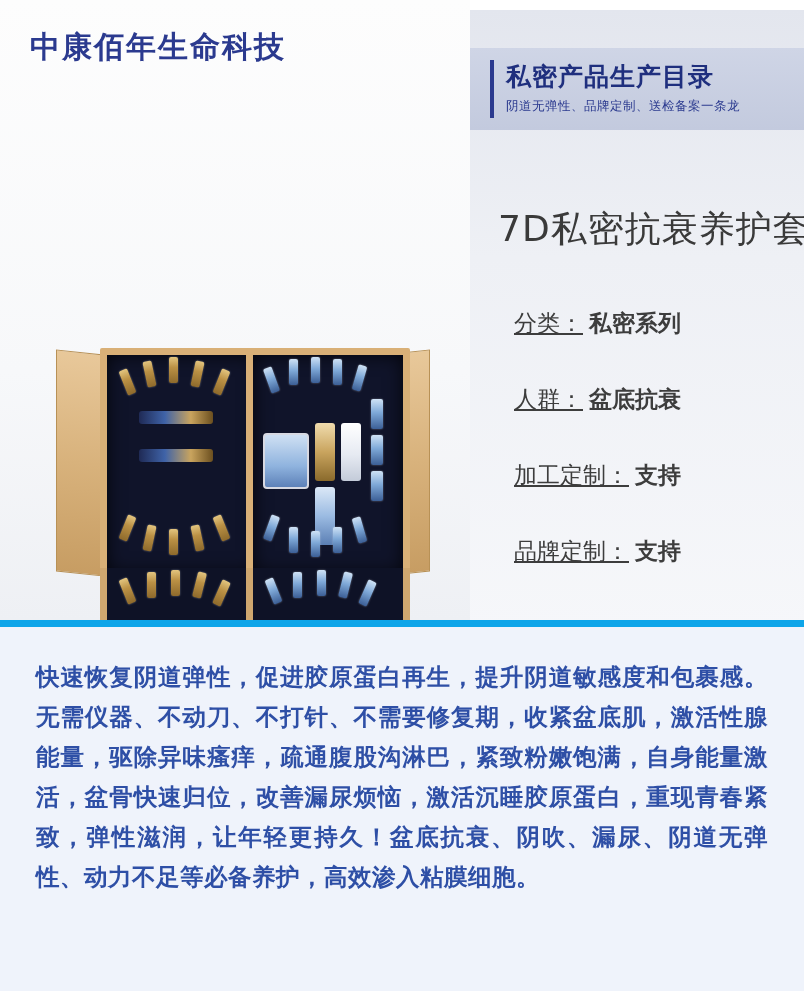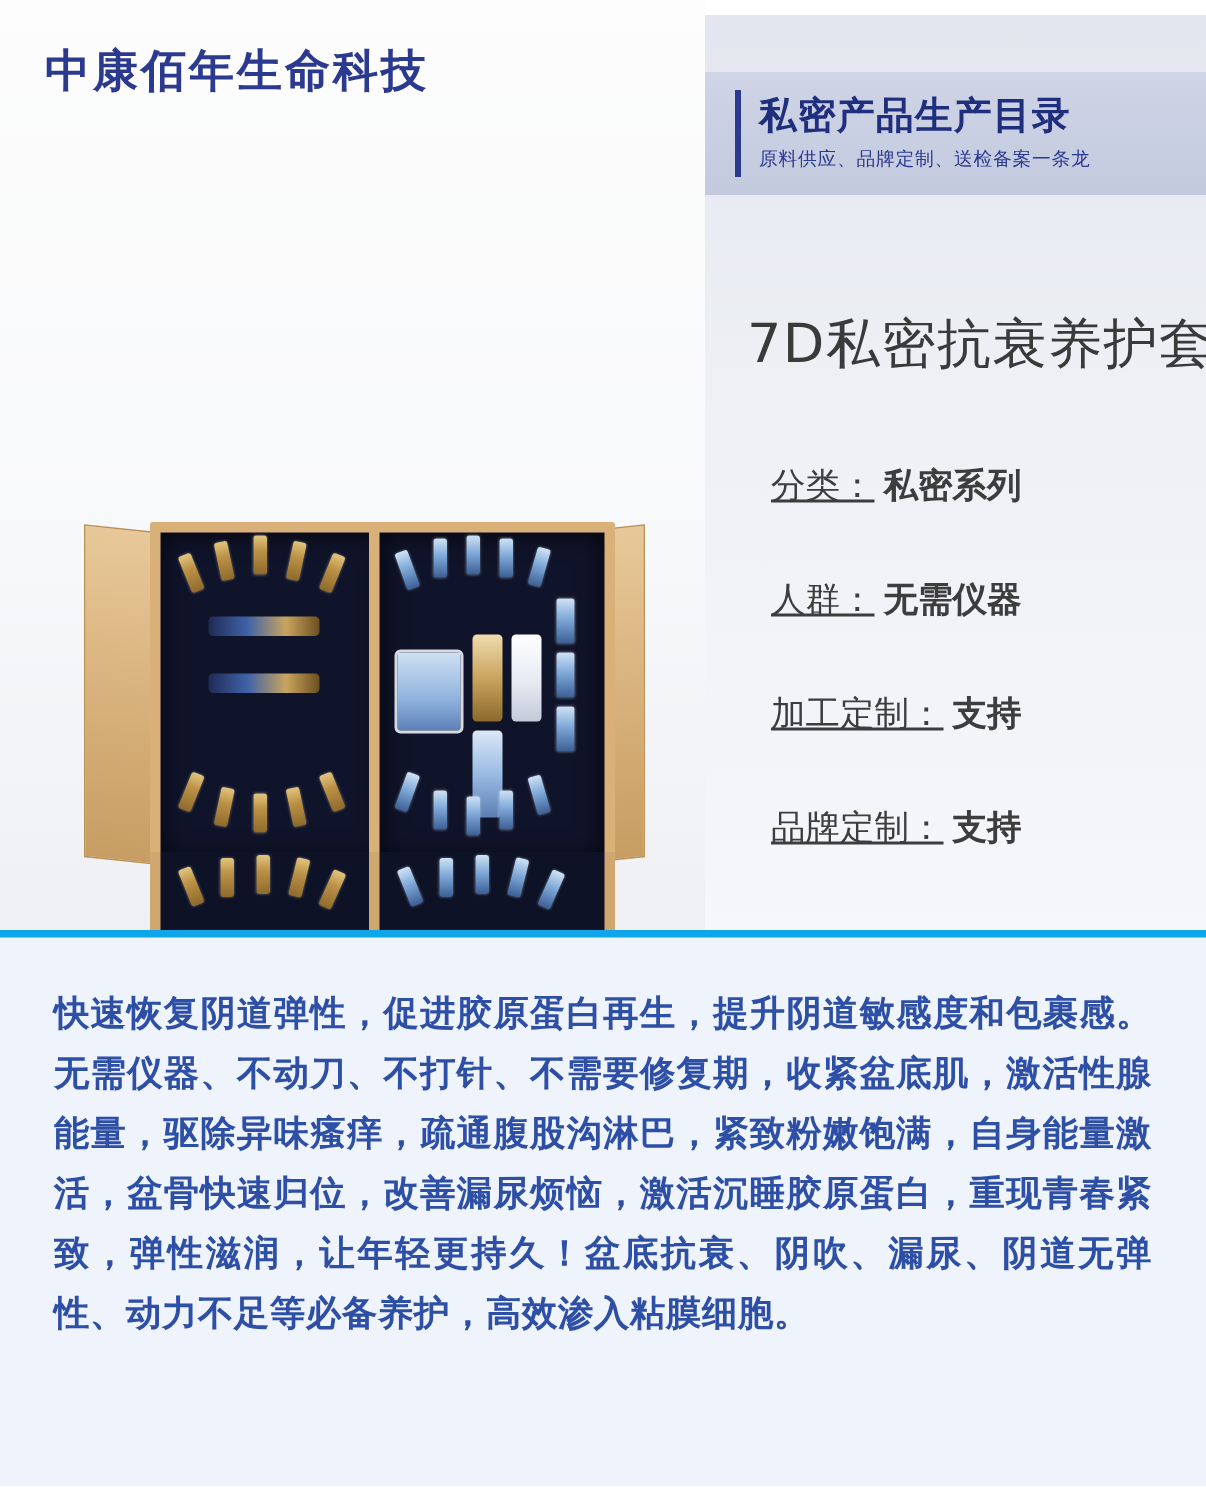--- a/index.html
+++ b/index.html
@@ -106,21 +106,21 @@
   .spec .v{margin-left:6px;font-weight:bold;}
   .spec.s0{top:298px;}
   .spec.s1{top:374px;}
   .spec.s2{top:450px;}
   .spec.s3{top:526px;}
 
   
   .bottom{
     position:absolute;left:0;top:620px;width:804px;height:371px;
     background:#eff3fb;
-    border-top:5px solid #0ea5e9;
+    border-top:7px solid #0ea5e9;
     box-sizing:border-box;
   }
   .bottom-inner{
     position:absolute;left:36px;top:30px;width:732px;
     font-size:23.5px;line-height:40px;font-weight:bold;
     color:#2e4fa6;letter-spacing:.5px;text-align:justify;
   }
 </style>
 </head>
 <body>
@@ -187,30 +187,30 @@
             <div class="vial blue" style="left:110px;top:12px;transform:rotate(24deg);"></div>
           </div>
         </div>
       </div>
     </div>
 
     <div class="right-panel">
       <div class="catalog-band">
         <div class="bar"></div>
         <div class="catalog-title">私密产品生产目录</div>
-        <div class="catalog-sub">原料供应、品牌定制、送检备案一条龙</div>
+        <div class="catalog-sub">阴道无弹性、品牌定制、送检备案一条龙</div>
       </div>
 
       <div class="product-name">7D私密抗衰养护套</div>
 
       <div class="spec s0">
         <span class="k">分类：</span><span class="v">私密系列</span>
       </div>
       <div class="spec s1">
-        <span class="k">人群：</span><span class="v">无需仪器</span>
+        <span class="k">人群：</span><span class="v">盆底抗衰</span>
       </div>
       <div class="spec s2">
         <span class="k">加工定制：</span><span class="v">支持</span>
       </div>
       <div class="spec s3">
         <span class="k">品牌定制：</span><span class="v">支持</span>
       </div>
     </div>
   </div>
 

